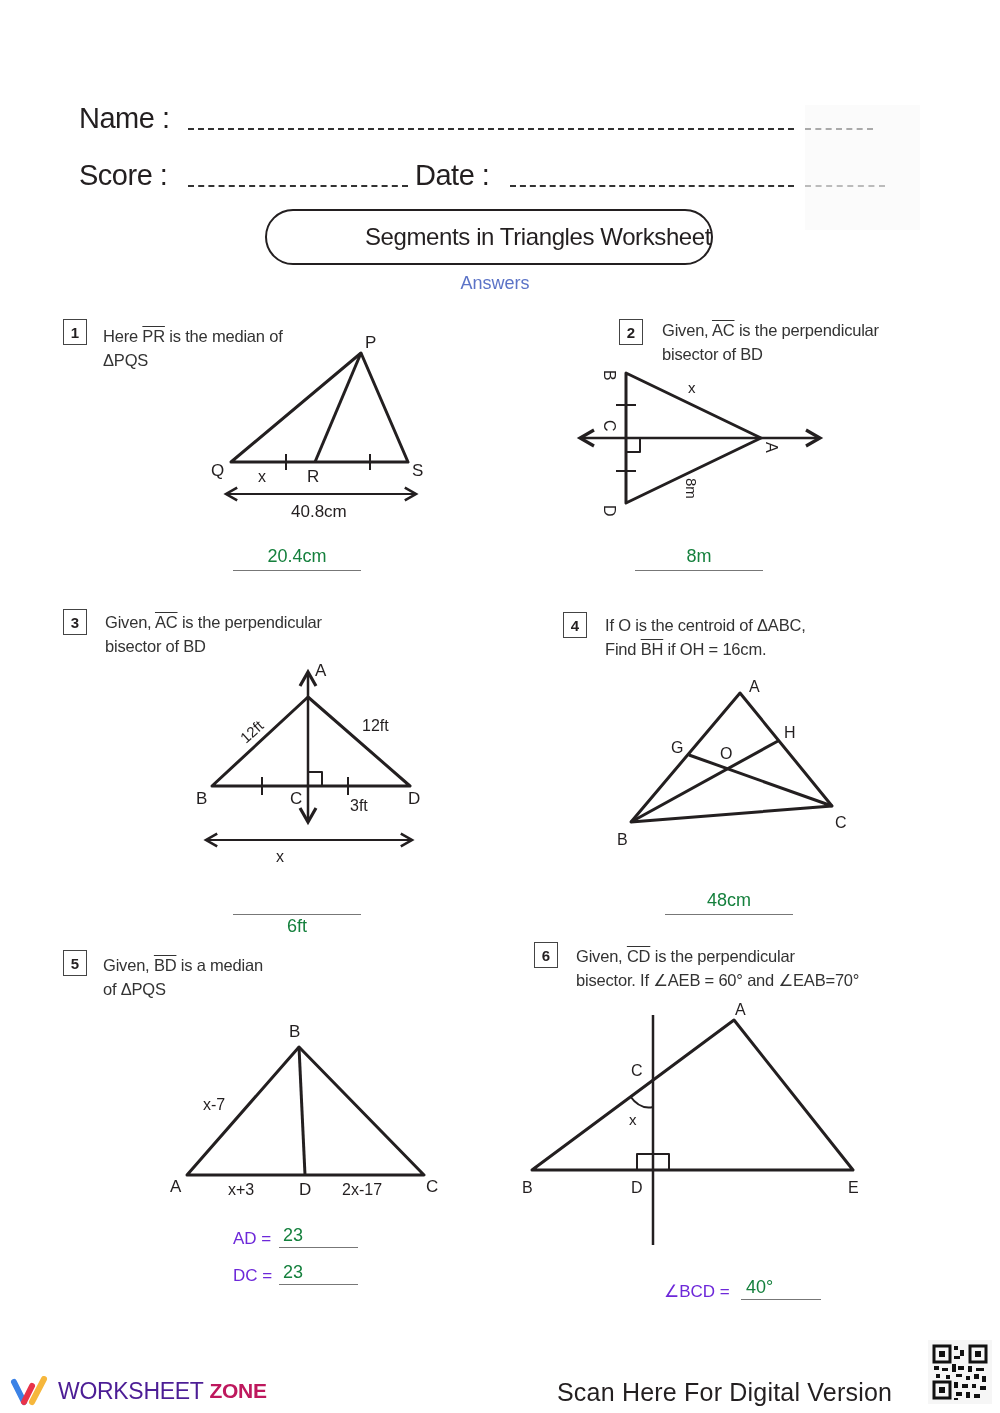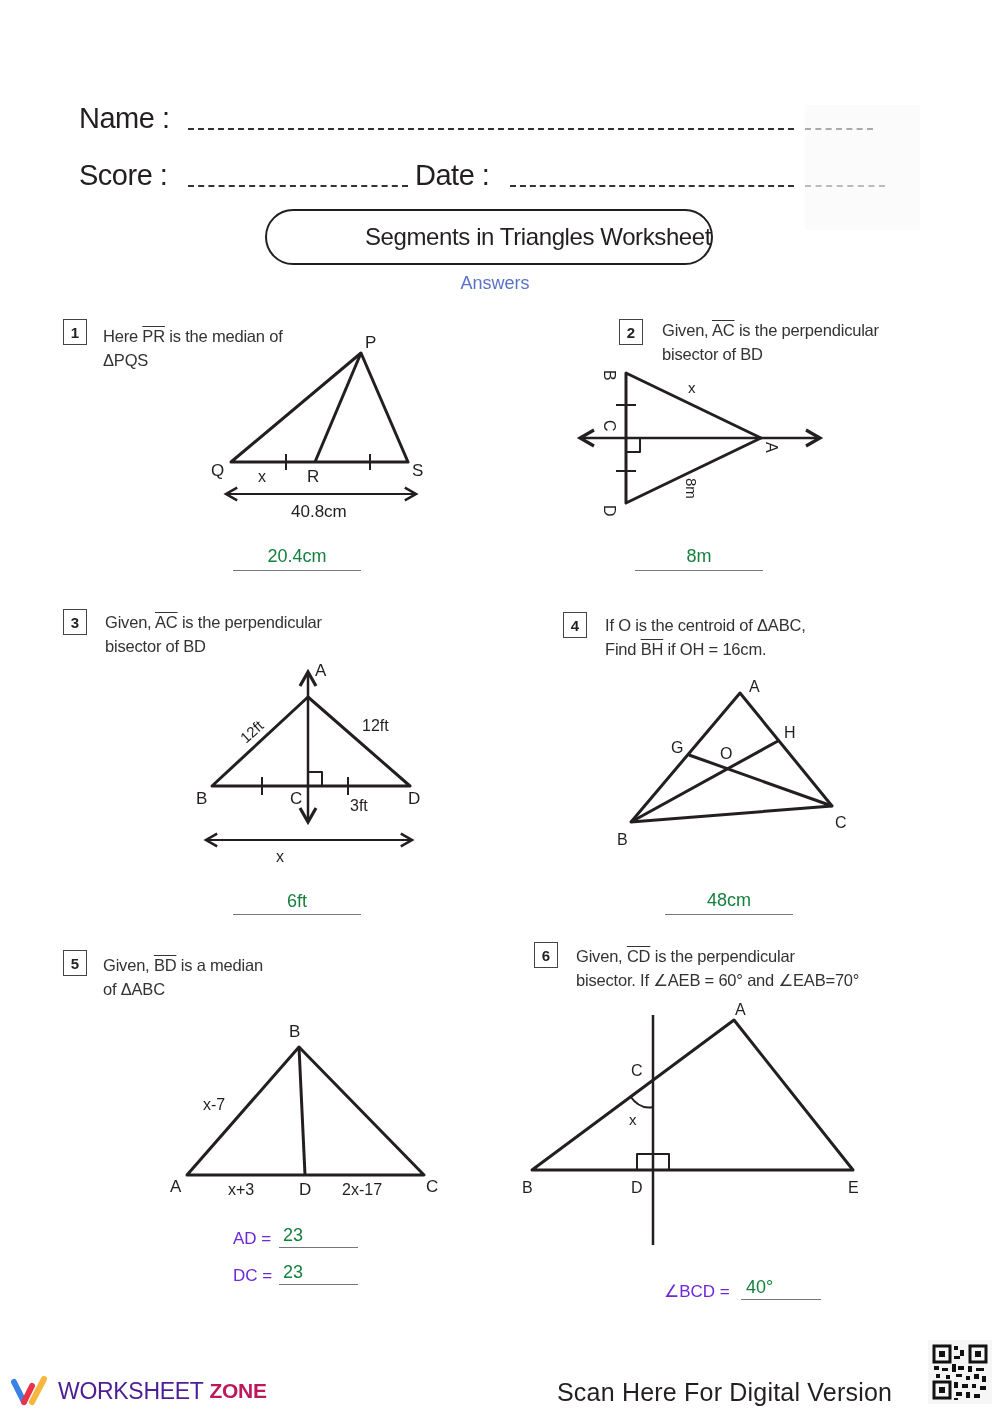--- a/index.html
+++ b/index.html
@@ -62,35 +62,35 @@
   <span>bisector of BD</span>
 </div>
 <div class="abs ans" style="left:635px; top:546px; width:128px;">8m</div>
 <div class="abs ansline" style="left:635px; top:570px; width:128px;"></div>
 
 <div class="abs qnum" style="left:63px; top:609px;">3</div>
 <div class="abs qtext" style="left:105px; top:610px;">
   <span>Given, </span><span class="ovl">AC</span><span> is the perpendicular</span><br>
   <span>bisector of BD</span>
 </div>
-<div class="abs ans" style="left:233px; top:891px; width:128px;">6ft</div>
+<div class="abs ans" style="left:233px; top:916px; width:128px;">6ft</div>
 <div class="abs ansline" style="left:233px; top:914px; width:128px;"></div>
 
 <div class="abs qnum" style="left:563px; top:612px;">4</div>
 <div class="abs qtext" style="left:605px; top:613px;">
   <span>If O is the centroid of ΔABC,</span><br>
   <span>Find </span><span class="ovl">BH</span><span> if OH = 16cm.</span>
 </div>
 <div class="abs ans" style="left:665px; top:890px; width:128px;">48cm</div>
 <div class="abs ansline" style="left:665px; top:914px; width:128px;"></div>
 
 <div class="abs qnum" style="left:63px; top:950px;">5</div>
 <div class="abs qtext" style="left:103px; top:953px;">
   <span>Given, </span><span class="ovl">BD</span><span> is a median</span><br>
-  <span>of  ΔABC</span>
+  <span>of  ΔPQS</span>
 </div>
 <div class="abs eqlabel" style="left:233px; top:1229px;">AD =</div>
 <div class="abs ans" style="left:283px; top:1225px; text-align:left;">23</div>
 <div class="abs ansline" style="left:279px; top:1247px; width:79px;"></div>
 <div class="abs eqlabel" style="left:233px; top:1266px;">DC =</div>
 <div class="abs ans" style="left:283px; top:1262px; text-align:left;">23</div>
 <div class="abs ansline" style="left:279px; top:1284px; width:79px;"></div>
 
 <div class="abs qnum" style="left:534px; top:942px;">6</div>
 <div class="abs qtext" style="left:576px; top:944px;">

